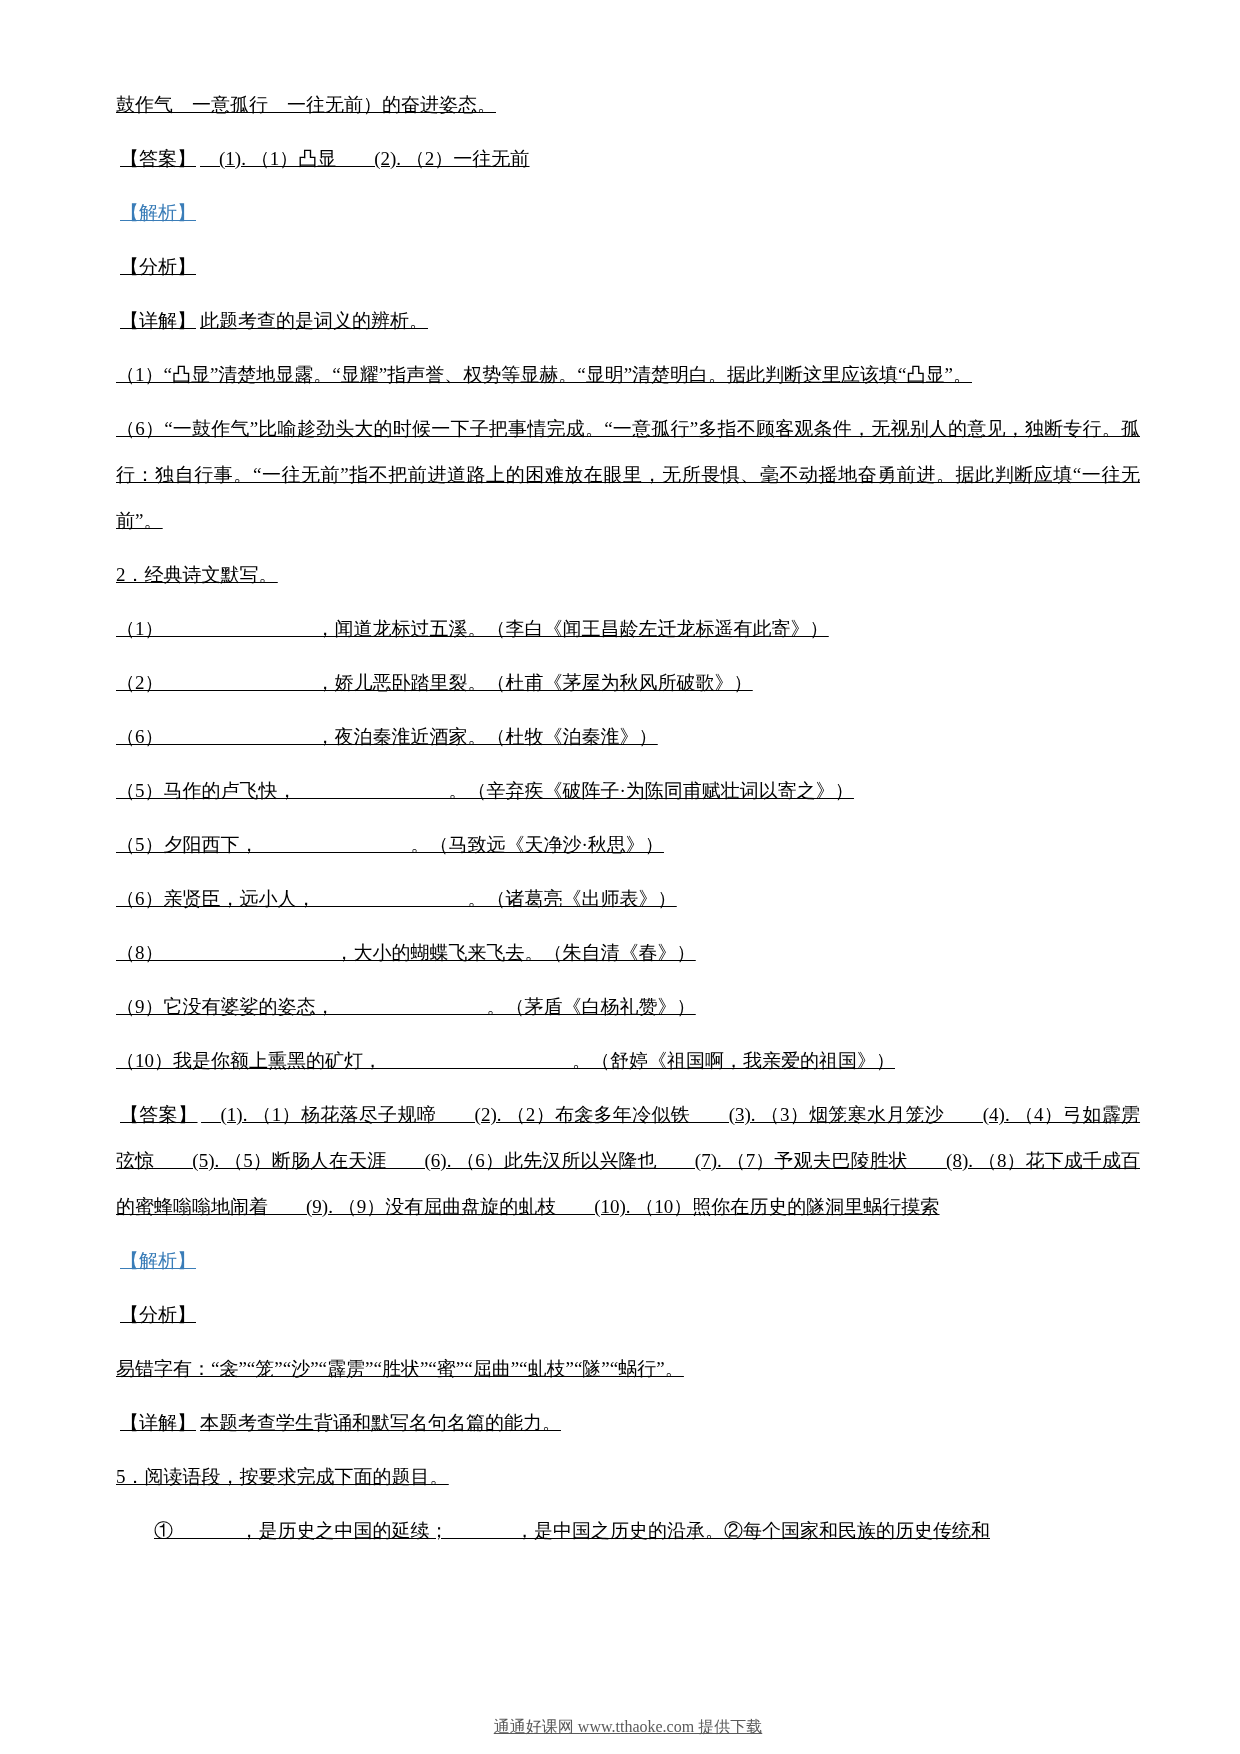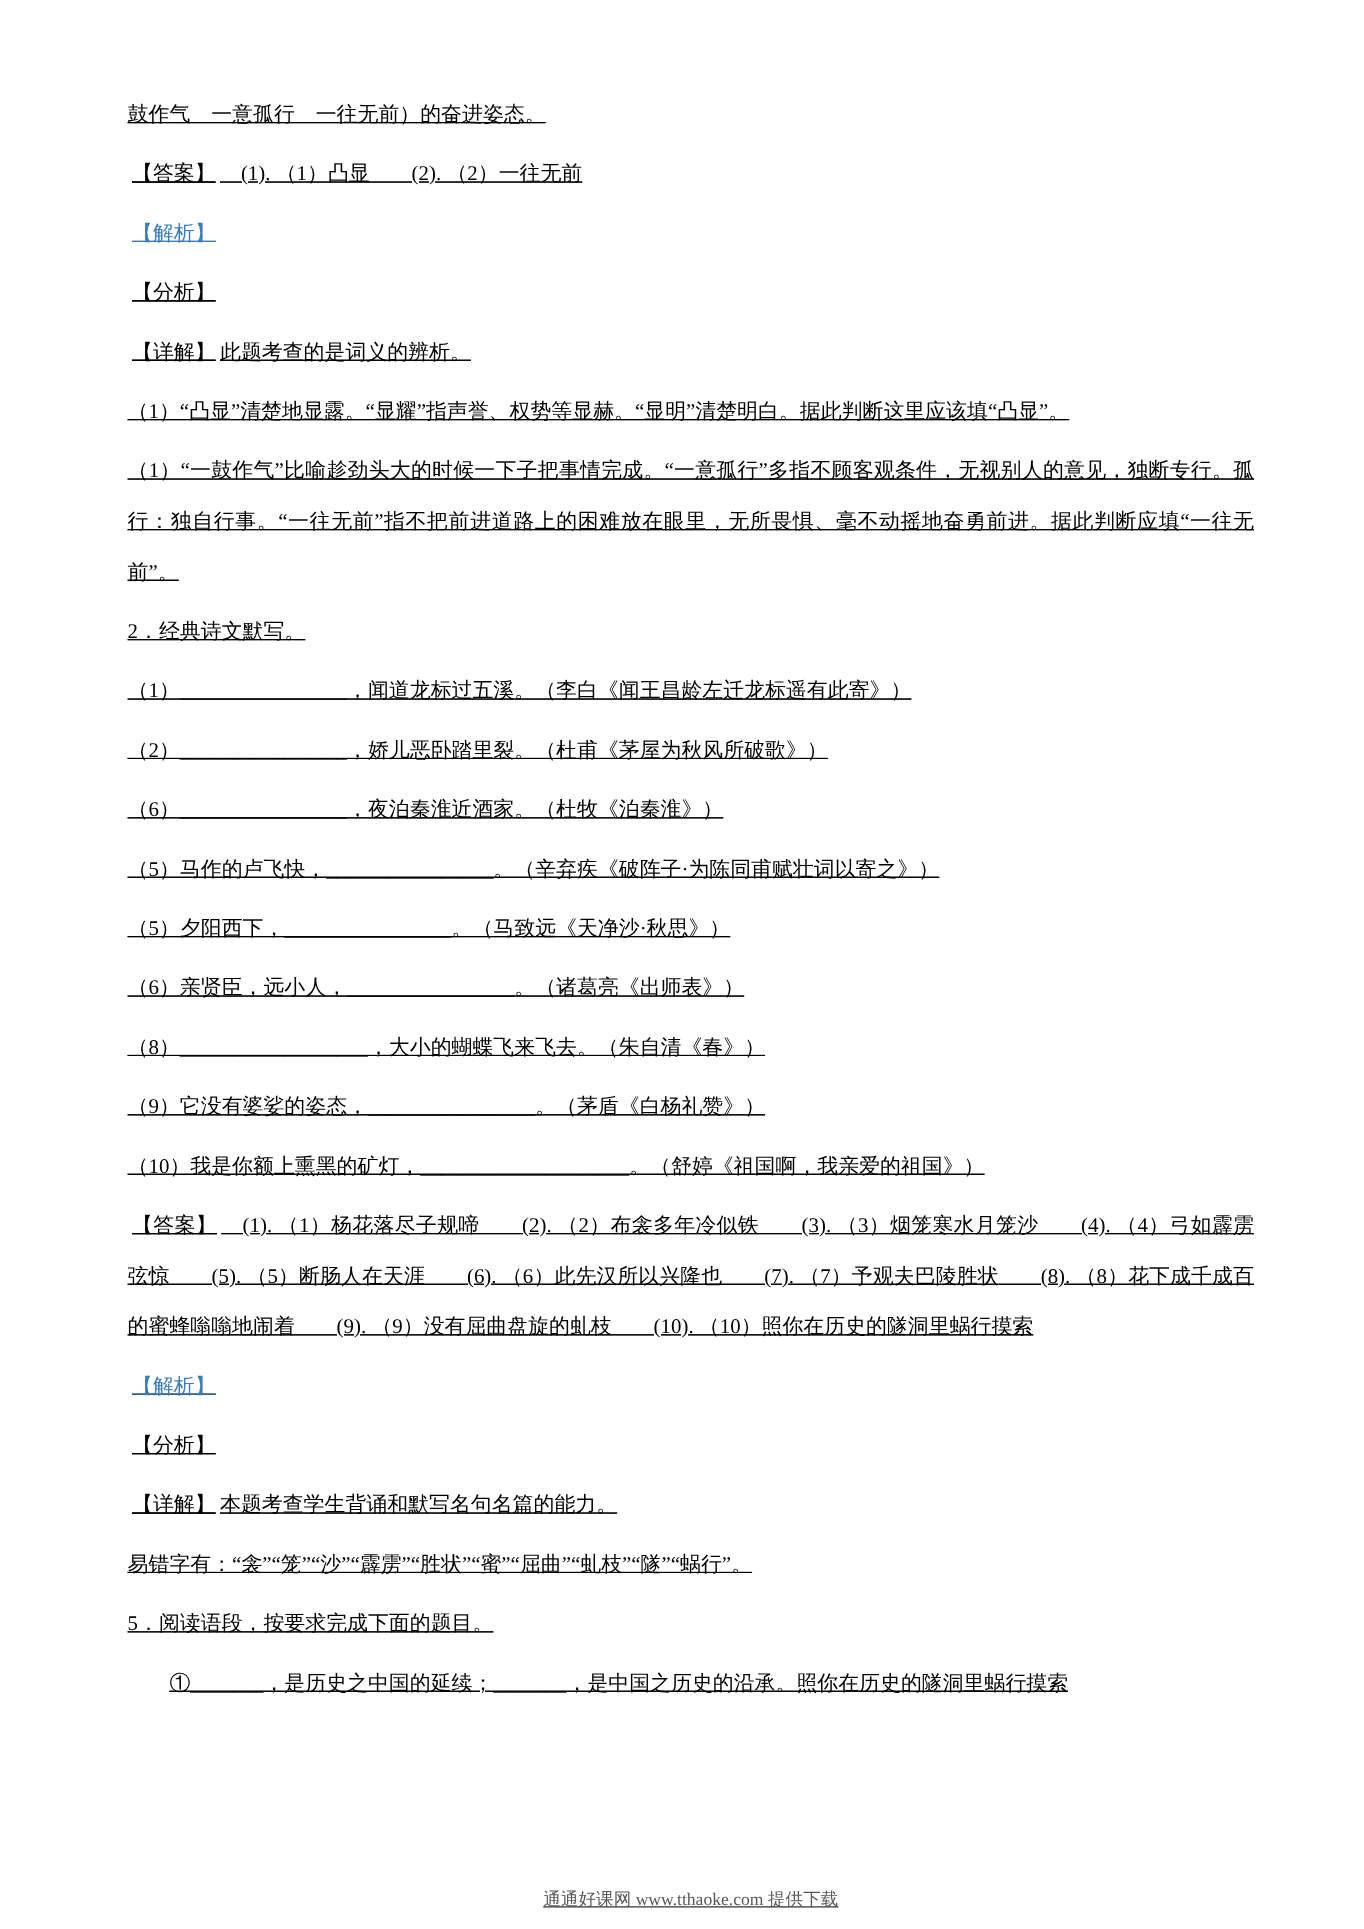--- a/index.html
+++ b/index.html
@@ -42,35 +42,35 @@
 <body>
 
 <div class="page">
   <div class="content">
       <div class="para">鼓作气　一意孤行　一往无前）的奋进姿态。</div>
       <div class="para"><span class="label">【答案】</span>　(1). （1）凸显　　(2). （2）一往无前</div>
       <div class="para"><span class="label blue">【解析】</span></div>
       <div class="para"><span class="label">【分析】</span></div>
       <div class="para"><span class="label">【详解】</span>此题考查的是词义的辨析。</div>
       <div class="para">（1）“凸显”清楚地显露。“显耀”指声誉、权势等显赫。“显明”清楚明白。据此判断这里应该填“凸显”。</div>
-      <div class="para">（1）“一鼓作气”比喻趁劲头大的时候一下子把事情完成。“一意孤行”多指不顾客观条件，无视别人的意见，独断专行。孤行：独自行事。“一往无前”指不把前进道路上的困难放在眼里，无所畏惧、毫不动摇地奋勇前进。据此判断应填“一往无前”。</div>
+      <div class="para">（6）“一鼓作气”比喻趁劲头大的时候一下子把事情完成。“一意孤行”多指不顾客观条件，无视别人的意见，独断专行。孤行：独自行事。“一往无前”指不把前进道路上的困难放在眼里，无所畏惧、毫不动摇地奋勇前进。据此判断应填“一往无前”。</div>
       <div class="para">2．经典诗文默写。</div>
       <div class="para">（1）________________，闻道龙标过五溪。（李白《闻王昌龄左迁龙标遥有此寄》）</div>
       <div class="para">（2）________________，娇儿恶卧踏里裂。（杜甫《茅屋为秋风所破歌》）</div>
       <div class="para">（6）________________，夜泊秦淮近酒家。（杜牧《泊秦淮》）</div>
       <div class="para">（5）马作的卢飞快，________________。（辛弃疾《破阵子·为陈同甫赋壮词以寄之》）</div>
       <div class="para">（5）夕阳西下，________________。（马致远《天净沙·秋思》）</div>
       <div class="para">（6）亲贤臣，远小人，________________。（诸葛亮《出师表》）</div>
       <div class="para">（8）__________________，大小的蝴蝶飞来飞去。（朱自清《春》）</div>
       <div class="para">（9）它没有婆娑的姿态，________________。（茅盾《白杨礼赞》）</div>
       <div class="para">（10）我是你额上熏黑的矿灯，____________________。（舒婷《祖国啊，我亲爱的祖国》）</div>
       <div class="para"><span class="label">【答案】</span>　(1). （1）杨花落尽子规啼　　(2). （2）布衾多年冷似铁　　(3). （3）烟笼寒水月笼沙　　(4). （4）弓如霹雳弦惊　　(5). （5）断肠人在天涯　　(6). （6）此先汉所以兴隆也　　(7). （7）予观夫巴陵胜状　　(8). （8）花下成千成百的蜜蜂嗡嗡地闹着　　(9). （9）没有屈曲盘旋的虬枝　　(10). （10）照你在历史的隧洞里蜗行摸索</div>
       <div class="para"><span class="label blue">【解析】</span></div>
       <div class="para"><span class="label">【分析】</span></div>
+      <div class="para">易错字有：“衾”“笼”“沙”“霹雳”“胜状”“蜜”“屈曲”“虬枝”“隧”“蜗行”。</div>
       <div class="para"><span class="label">【详解】</span>本题考查学生背诵和默写名句名篇的能力。</div>
-      <div class="para">易错字有：“衾”“笼”“沙”“霹雳”“胜状”“蜜”“屈曲”“虬枝”“隧”“蜗行”。</div>
       <div class="para">5．阅读语段，按要求完成下面的题目。</div>
-      <div class="para indent">①_______，是历史之中国的延续；_______，是中国之历史的沿承。照你在历史的隧洞里蜗行摸索</div>
+      <div class="para indent">①_______，是历史之中国的延续；_______，是中国之历史的沿承。②每个国家和民族的历史传统和</div>
     </div>
   <div class="footer">
     <span>通通好课网  www.tthaoke.com 提供下载</span>
   </div>
 </div>
 
 </body></html>

